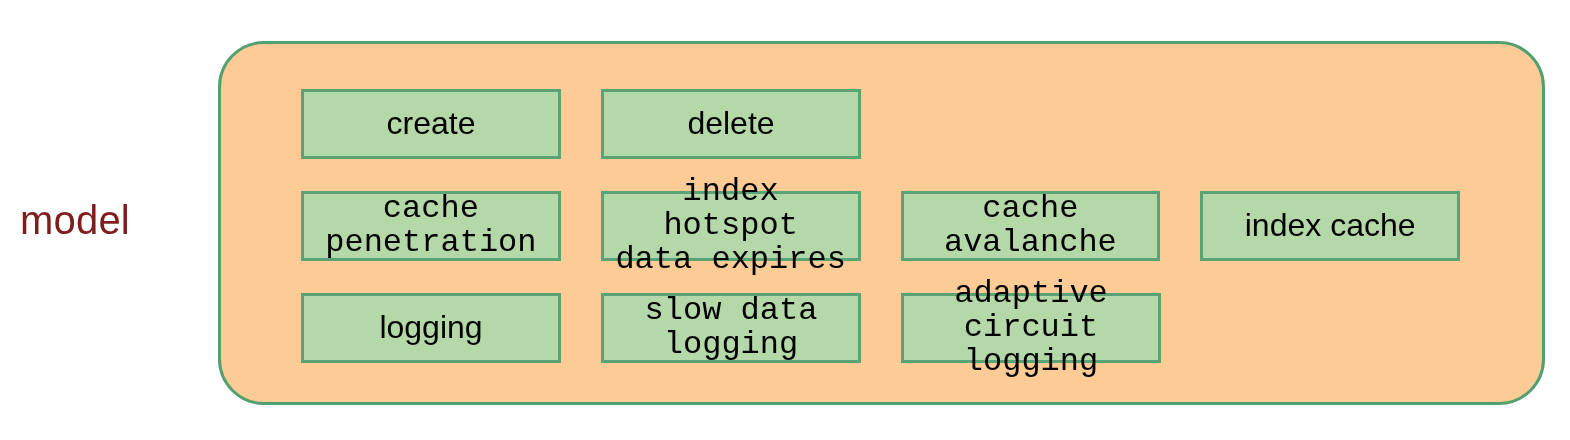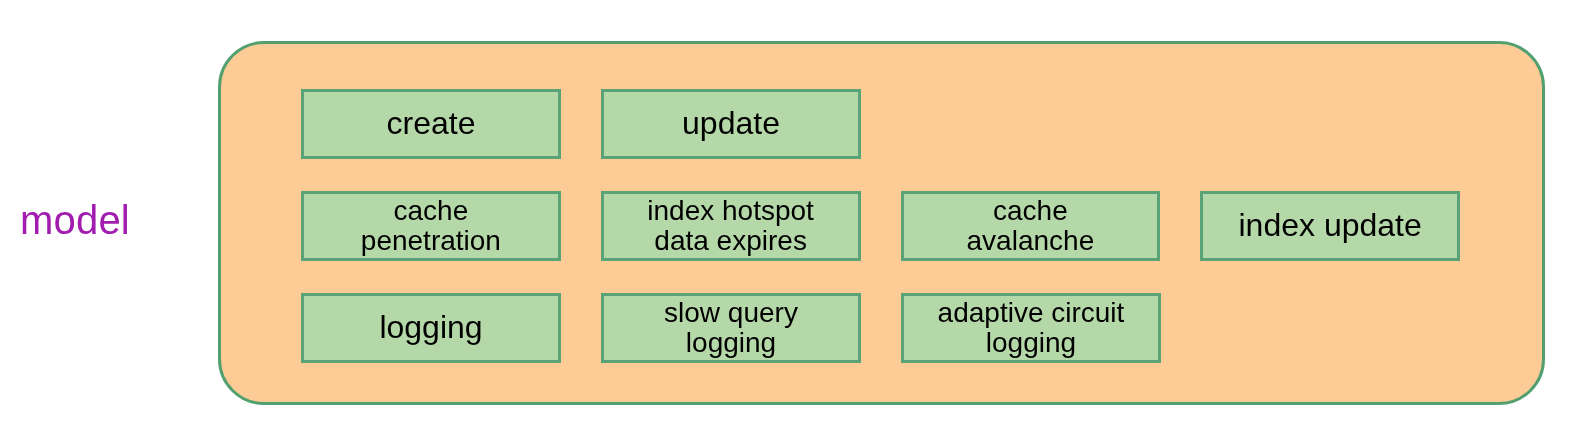--- a/index.html
+++ b/index.html
@@ -18,21 +18,21 @@
 
   
   #model-label {
     position: absolute;
     left: 20px;
     top: 0;
     height: 440px;
     display: flex;
     align-items: center;
     font-size: 40px;
-    color: #a21caf;
+    color: #7f1d1d;
     white-space: nowrap;
     letter-spacing: 0.2px;
   }
 
   
   #model-panel {
     position: absolute;
     left: 218px;
     top: 41px;
     width: 1327px;
@@ -69,65 +69,65 @@
     text-align: center;
     color: #000000;
     line-height: 1.06;
     padding: 12px 4px;
   }
   .feature-box .label {
     display: block;
     white-space: pre-line;
   }
   .size-lg .label { font-size: 32px; }
-  .size-sm .label { font-size: 28px; }
+  .size-sm .label { font-size: 32px; font-family: Liberation Mono, monospace; }
 </style>
 </head>
 <body>
 
 <div id="model-label">
   <span>model</span>
 </div>
 
 <div id="model-panel">
   <div id="feature-grid">
 
     <div class="feature-row">
       <div class="feature-box size-lg">
         <span class="label">create</span>
       </div>
       <div class="feature-box size-lg">
-        <span class="label">update</span>
+        <span class="label">delete</span>
       </div>
     </div>
 
     <div class="feature-row">
       <div class="feature-box size-sm">
         <span class="label">cache
 penetration</span>
       </div>
       <div class="feature-box size-sm">
         <span class="label">index hotspot
 data expires</span>
       </div>
       <div class="feature-box size-sm">
         <span class="label">cache
 avalanche</span>
       </div>
       <div class="feature-box size-lg">
-        <span class="label">index update</span>
+        <span class="label">index cache</span>
       </div>
     </div>
 
     <div class="feature-row">
       <div class="feature-box size-lg">
         <span class="label">logging</span>
       </div>
       <div class="feature-box size-sm">
-        <span class="label">slow query
+        <span class="label">slow data
 logging</span>
       </div>
       <div class="feature-box size-sm">
         <span class="label">adaptive circuit
 logging</span>
       </div>
     </div>
 
   </div>
 </div>

